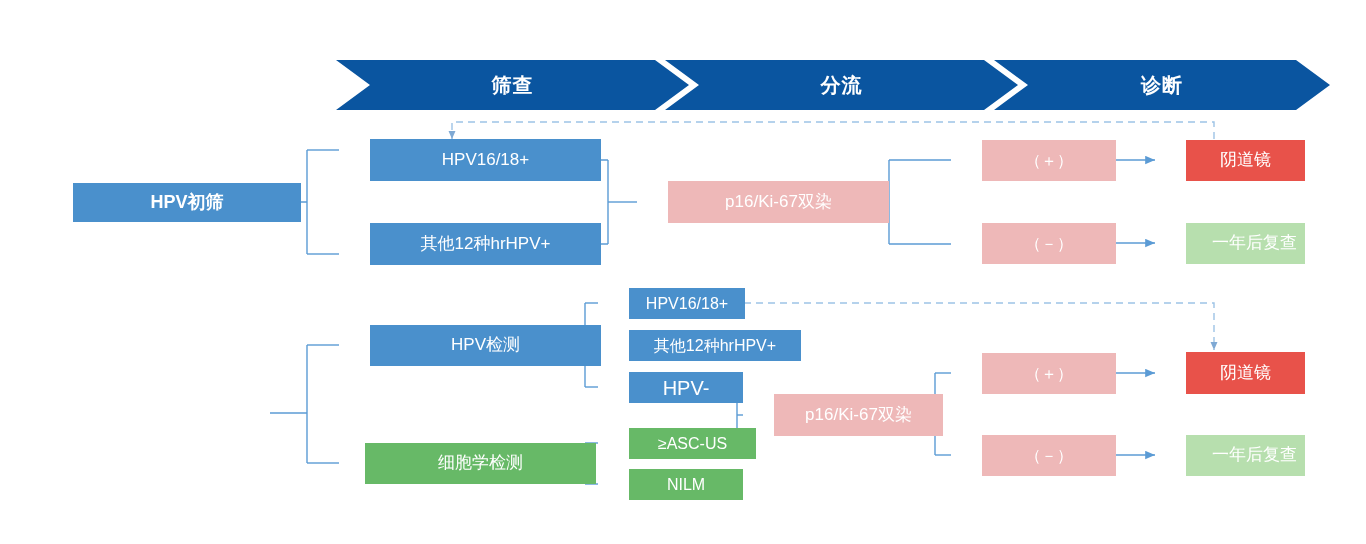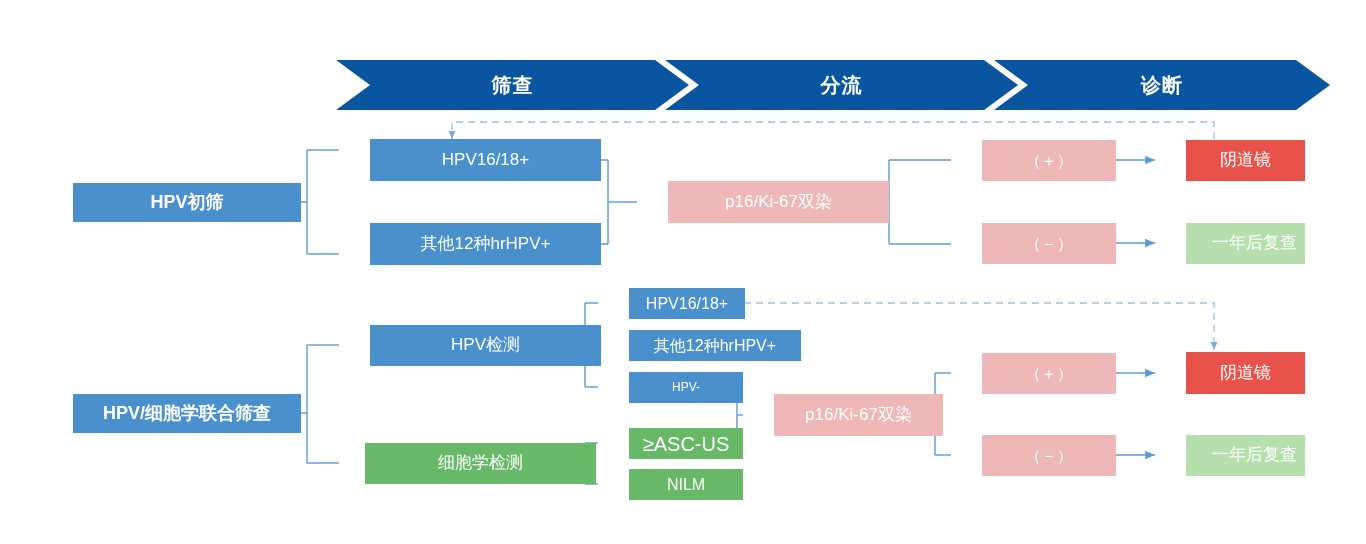--- a/index.html
+++ b/index.html
@@ -134,45 +134,42 @@
   </div>
 
   <div class="node red" style="left:1155px;top:140px;width:119px;height:41px;font-size:17px;">
     <span>阴道镜</span>
   </div>
 
   <div class="node lgreen" style="left:1155px;top:223px;width:119px;height:41px;font-size:17px;">
     <span>一年后复查</span>
   </div>
 
-  <div class="node blue" style="left:42px;top:394px;width:228px;height:39px;font-size:18px;font-weight:bold;">
-    <span>HPV/细胞学联合筛查</span>
-  </div>
 
   <div class="node blue" style="left:339px;top:325px;width:231px;height:41px;font-size:17px;">
     <span>HPV检测</span>
   </div>
 
   <div class="node green" style="left:334px;top:443px;width:231px;height:41px;font-size:17px;">
     <span>细胞学检测</span>
   </div>
 
   <div class="node blue" style="left:598px;top:288px;width:116px;height:31px;font-size:16px;">
     <span>HPV16/18+</span>
   </div>
 
   <div class="node blue" style="left:598px;top:330px;width:172px;height:31px;font-size:16px;">
     <span>其他12种hrHPV+</span>
   </div>
 
-  <div class="node blue" style="left:598px;top:372px;width:114px;height:31px;font-size:12px;">
+  <div class="node blue" style="left:598px;top:372px;width:114px;height:31px;font-size:20px;">
     <span>HPV-</span>
   </div>
 
-  <div class="node green" style="left:598px;top:428px;width:114px;height:31px;font-size:20px;">
+  <div class="node green" style="left:598px;top:428px;width:127px;height:31px;font-size:16px;">
     <span>≥ASC-US</span>
   </div>
 
   <div class="node green" style="left:598px;top:469px;width:114px;height:31px;font-size:16px;">
     <span>NILM</span>
   </div>
 
   <div class="node pink" style="left:743px;top:394px;width:169px;height:42px;font-size:17px;">
     <span>p16/Ki-67双染</span>
   </div>

